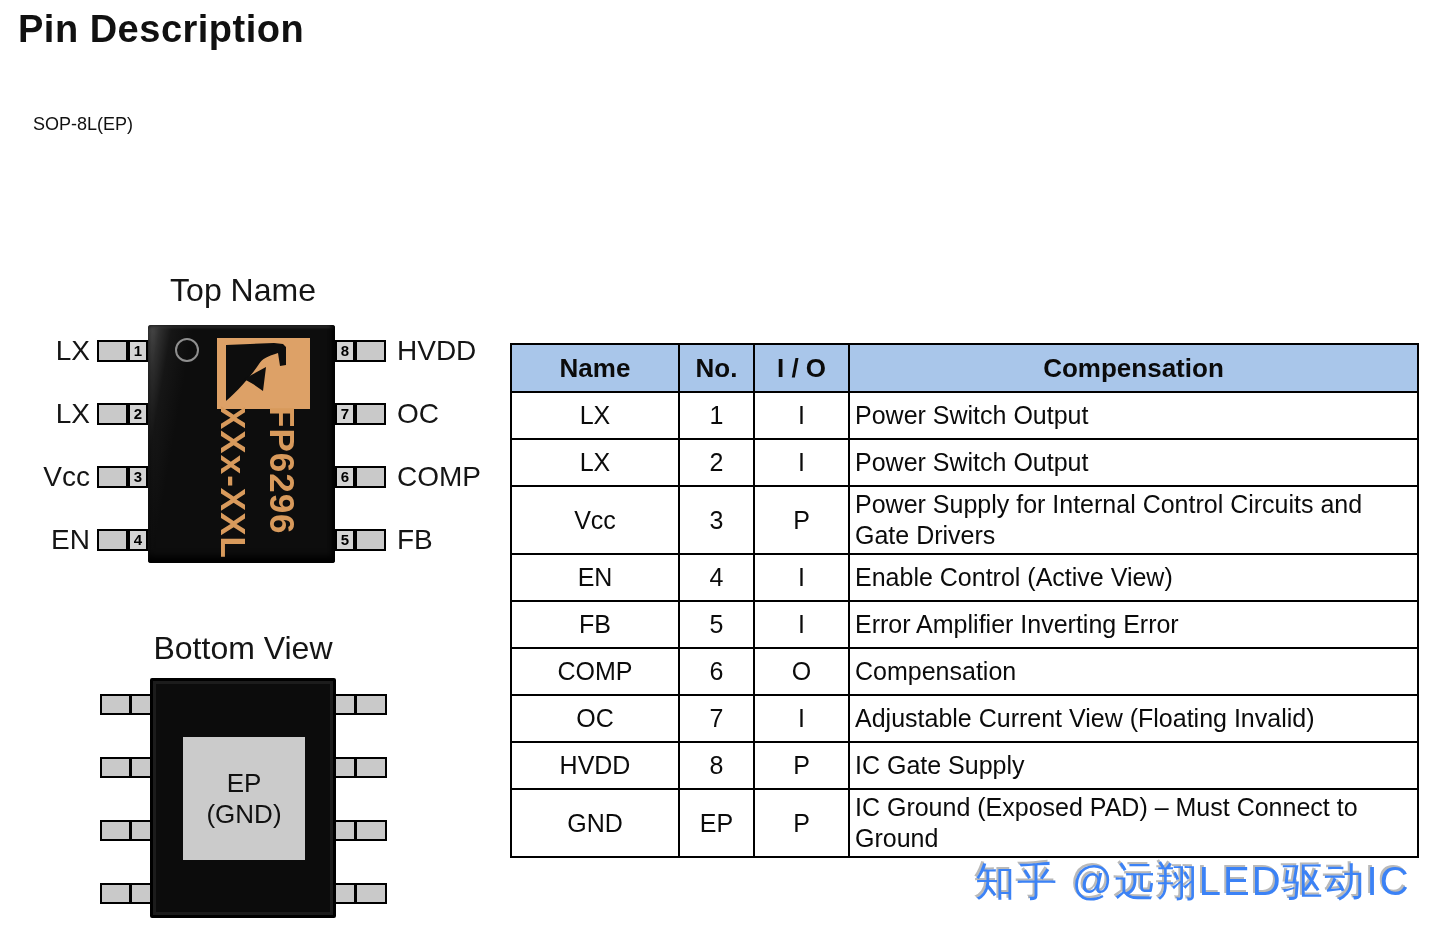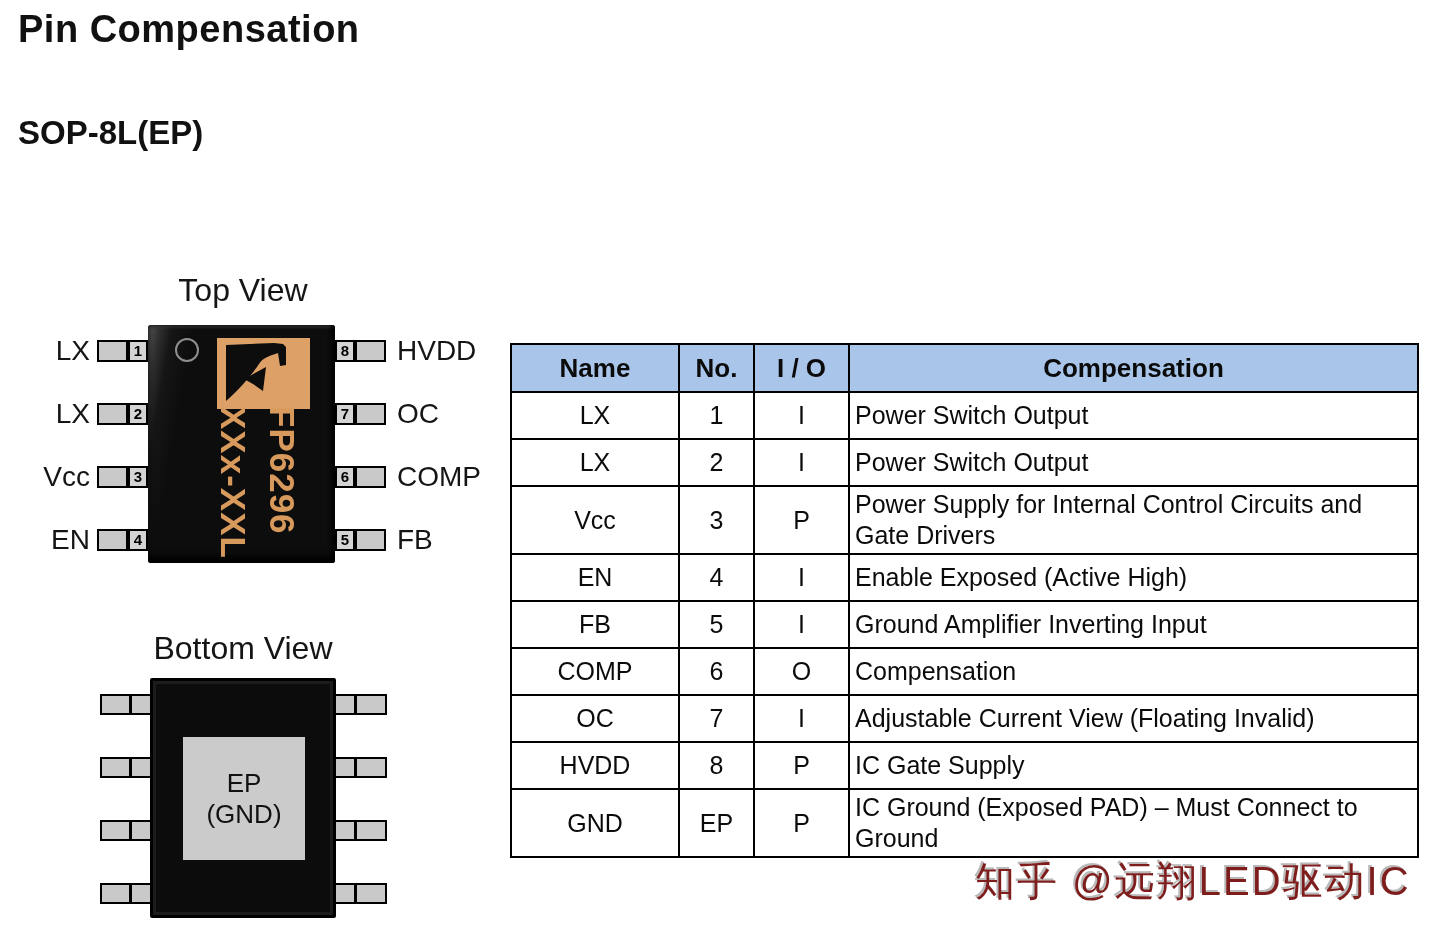--- a/index.html
+++ b/index.html
@@ -4,21 +4,21 @@
 <style>
   html,body { margin:0; padding:0; }
   body {
     width:1440px; height:939px; background:#ffffff; position:relative;
     font-family:"Liberation Sans", sans-serif; color:#111; overflow:hidden;
   }
   .abs { position:absolute; }
 
   
   .page-title { left:18px; top:8px; font-size:38px; font-weight:700; letter-spacing:0.5px; }
-  .package-title { left:18px; top:114px; font-size:33px; font-weight:700; }
+  .package-title { left:33px; top:114px; font-size:18px; font-weight:400; }
 
   .view-label { width:246px; text-align:center; font-size:32px; font-weight:400; color:#151515; }
 
   
   .chip-top {
     left:148px; top:325px; width:187px; height:238px; border-radius:3px;
     background:linear-gradient(100deg,#5a5a5a 0px,#303030 12px,#161616 24px,#0d0d0d 45px,#0d0d0d 100%);
     box-shadow:inset 0 -7px 6px rgba(0,0,0,0.9), inset -3px 0 4px rgba(0,0,0,0.9), inset 0 3px 3px rgba(70,70,70,0.6);
   }
   .pin1-circle { left:175px; top:338px; width:20px; height:20px; border:2px solid #8f8f8f; border-radius:50%; }
@@ -56,31 +56,31 @@
   .pin-table th { background:#a9c6ea; font-weight:700; font-size:26px; height:44px; text-align:center; }
   .pin-table td { text-align:center; font-weight:400; }
   .pin-table td.desc { text-align:left; padding:2px 2px 2px 5px; line-height:31px; }
   tr.r-std  { height:47px; }
   tr.r-tall { height:66px; }
   tr.r-last { height:64px; }
   .col-name{width:168px} .col-no{width:75px} .col-io{width:95px} .col-desc{width:569px}
 
   
   .watermark {
-    left:975px; top:854px; font-size:40px; letter-spacing:2px; color:#7f1d1d;
+    left:975px; top:854px; font-size:40px; letter-spacing:2px; color:#3b82f6;
     text-shadow:-2px -2px 0 #b9b9b9, 1px 1px 0 #ffffff; white-space:nowrap;
   }
 </style>
 </head>
 <body>
 
-<div class="abs page-title">Pin Compensation</div>
+<div class="abs page-title">Pin Description</div>
 <div class="abs package-title">SOP-8L(EP)</div>
 
-<div class="abs view-label" style="left:120px; top:272px;">Top View</div>
+<div class="abs view-label" style="left:120px; top:272px;">Top Name</div>
 
 <div class="abs chip-top"></div>
 <div class="abs pin1-circle"></div>
 
 <div class="abs chip-logo">
   <svg width="93" height="71" viewBox="0 0 93 71">
     <rect width="93" height="71" fill="#dda167"></rect>
     <path d="M9 7 L57 5 L66 6 L69 9 L69 27 L63 28 L61 15 C51 18 45 21 42 26 C34 38 22 52 9 63 Z" fill="#0d0d0d"></path>
     <path d="M27 41 L49 29 L46 53 L36 46 Z" fill="#0d0d0d"></path>
   </svg>
@@ -177,27 +177,27 @@
   <tr class="r-tall">
     <td>Vcc</td>
     <td>3</td>
     <td>P</td>
     <td class="desc">Power Supply for Internal Control Circuits and Gate Drivers</td>
   </tr>
   <tr class="r-std">
     <td>EN</td>
     <td>4</td>
     <td>I</td>
-    <td class="desc">Enable Exposed (Active High)</td>
+    <td class="desc">Enable Control (Active View)</td>
   </tr>
   <tr class="r-std">
     <td>FB</td>
     <td>5</td>
     <td>I</td>
-    <td class="desc">Ground Amplifier Inverting Input</td>
+    <td class="desc">Error Amplifier Inverting Error</td>
   </tr>
   <tr class="r-std">
     <td>COMP</td>
     <td>6</td>
     <td>O</td>
     <td class="desc">Compensation</td>
   </tr>
   <tr class="r-std">
     <td>OC</td>
     <td>7</td>

